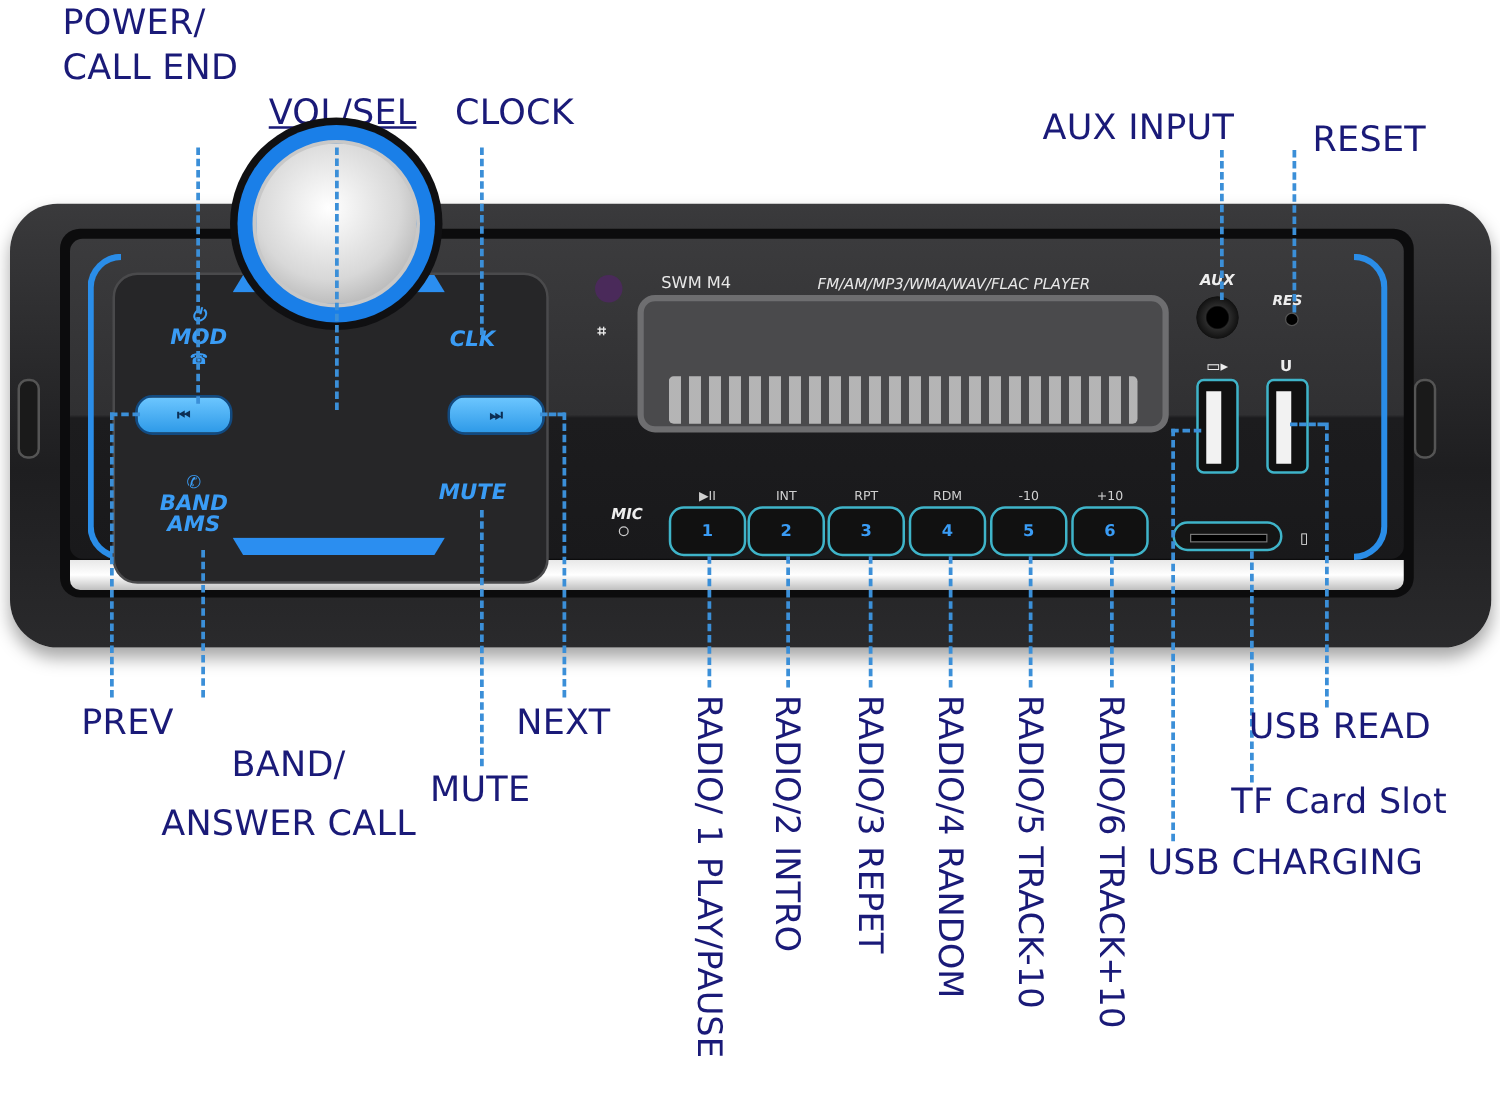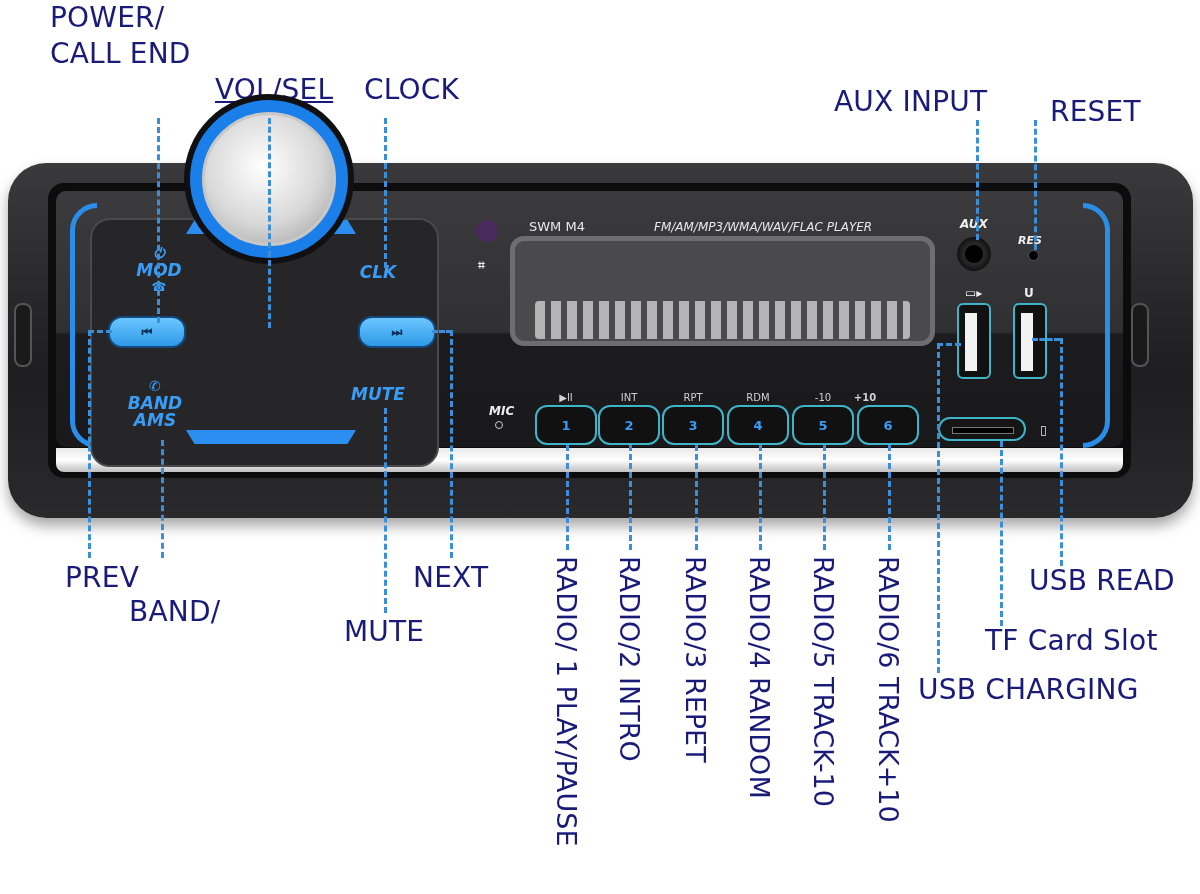--- a/index.html
+++ b/index.html
@@ -99,21 +99,21 @@
 </div>
 
 <div class="small-white" style="left:489px;top:404px;">MIC</div>
 <div style="position:absolute;left:495px;top:421px;width:6px;height:6px;border-radius:50%;border:1px solid #ccc;"></div>
 
 <div class="preset-top" style="left:535px;">▶II</div>
 <div class="preset-top" style="left:598px;">INT</div>
 <div class="preset-top" style="left:662px;">RPT</div>
 <div class="preset-top" style="left:727px;">RDM</div>
 <div class="preset-top" style="left:792px;">-10</div>
-<div class="preset-top" style="left:834px;font-weight:bold;">+10</div>
+<div class="preset-top" style="left:857px;">+10</div>
 <div class="preset" style="left:535px;">1</div>
 <div class="preset" style="left:598px;">2</div>
 <div class="preset" style="left:662px;">3</div>
 <div class="preset" style="left:727px;">4</div>
 <div class="preset" style="left:792px;">5</div>
 <div class="preset" style="left:857px;">6</div>
 
 <div class="small-white" style="left:960px;top:217px;">AUX</div>
 <div class="aux"></div>
 <div class="small-white" style="left:1018px;top:234px;font-size:11px;">RES</div>
@@ -144,24 +144,25 @@
 <div class="dash" style="left:888px;top:445px;height:105px;"></div>
 <div class="hdash" style="left:937px;top:343px;width:24px;"></div>
 <div class="dash" style="left:937px;top:343px;height:330px;"></div>
 <div class="dash" style="left:1000px;top:441px;height:185px;"></div>
 <div class="hdash" style="left:1032px;top:338px;width:28px;"></div>
 <div class="dash" style="left:1060px;top:338px;height:228px;"></div>
 
 <div class="callout" style="left:33px;top:560px;margin-left:32px;">PREV</div>
 <div class="callout" style="left:129px;top:588px;line-height:47px;text-align:center;">
   <span class="ln">BAND/</span>
+  <span class="ln">ANSWER CALL</span>
 </div>
 <div class="callout" style="left:344px;top:614px;">MUTE</div>
 <div class="callout" style="left:413px;top:560px;">NEXT</div>
-<div class="callout" style="left:1029px;top:563px;">USB READ</div>
+<div class="callout" style="left:999px;top:563px;">USB READ</div>
 <div class="callout" style="left:985px;top:623px;">TF Card Slot</div>
 <div class="callout" style="left:918px;top:672px;">USB CHARGING</div>
 
 <div class="vlabel" style="left:551px;top:556px;">RADIO/ 1  PLAY/PAUSE</div>
 <div class="vlabel" style="left:614px;top:556px;">RADIO/2  INTRO</div>
 <div class="vlabel" style="left:680px;top:556px;">RADIO/3  REPET</div>
 <div class="vlabel" style="left:744px;top:556px;">RADIO/4  RANDOM</div>
 <div class="vlabel" style="left:808px;top:556px;">RADIO/5  TRACK-10</div>
 <div class="vlabel" style="left:873px;top:556px;">RADIO/6  TRACK+10</div>
 

